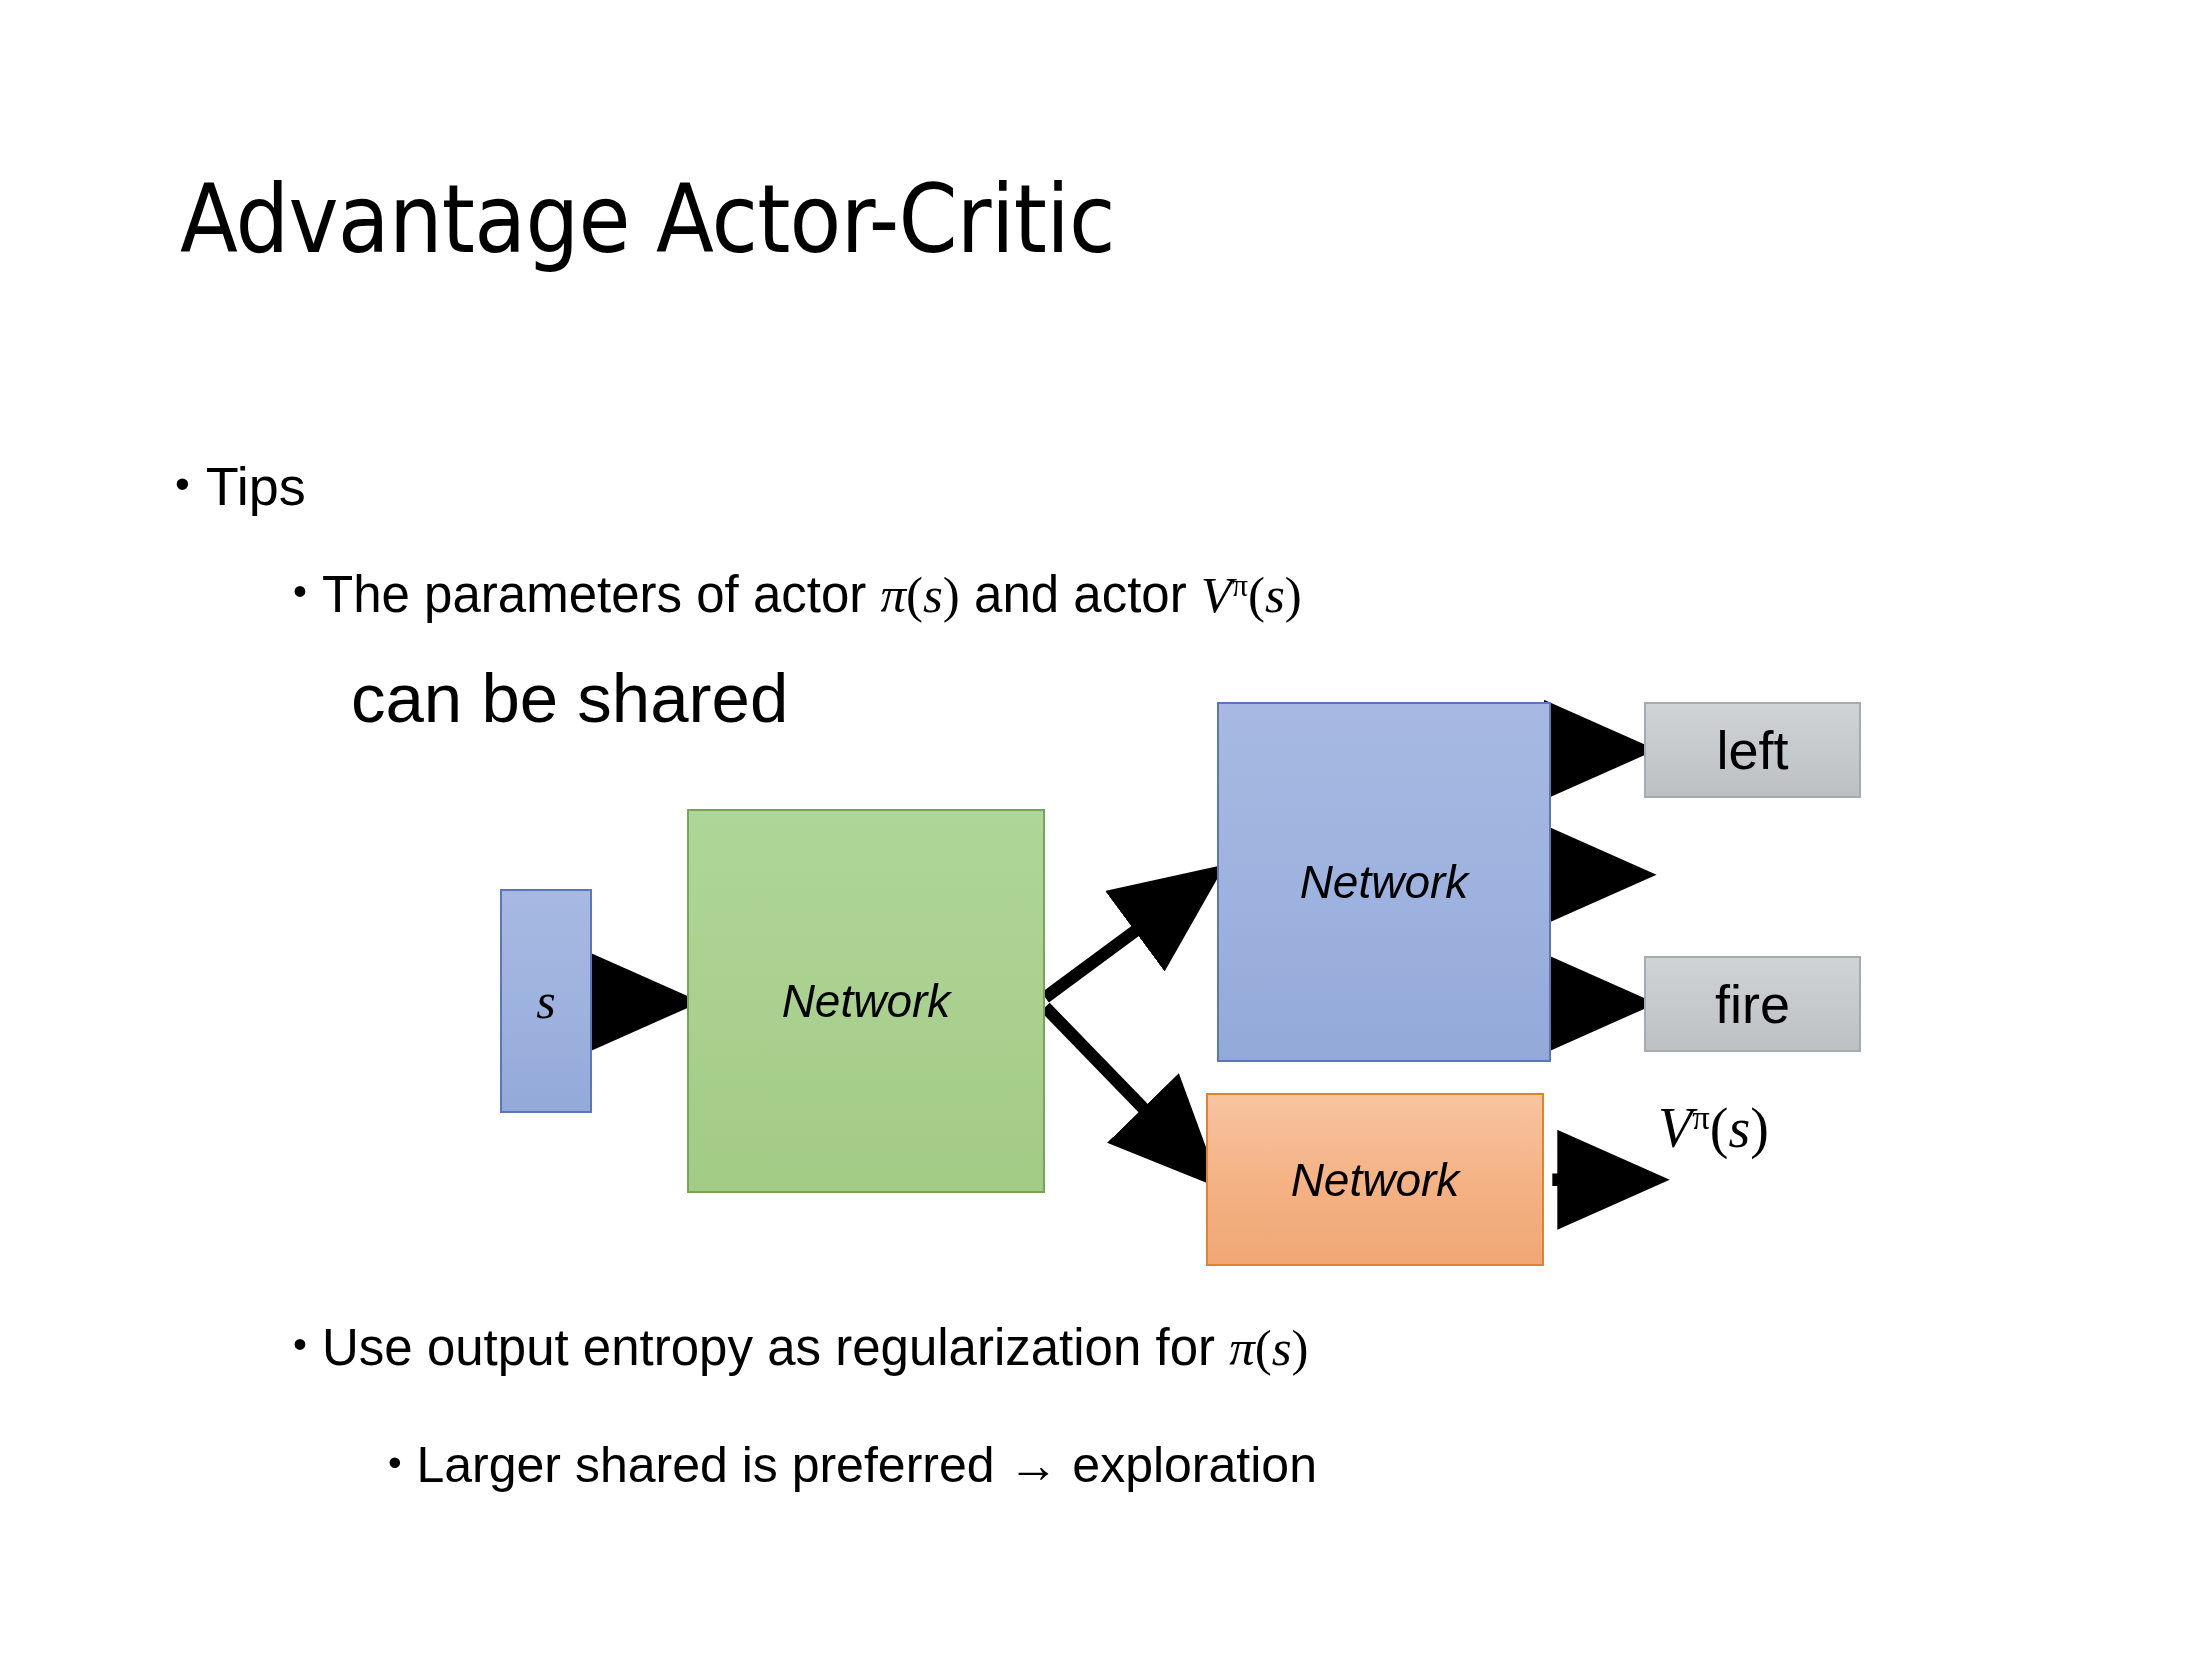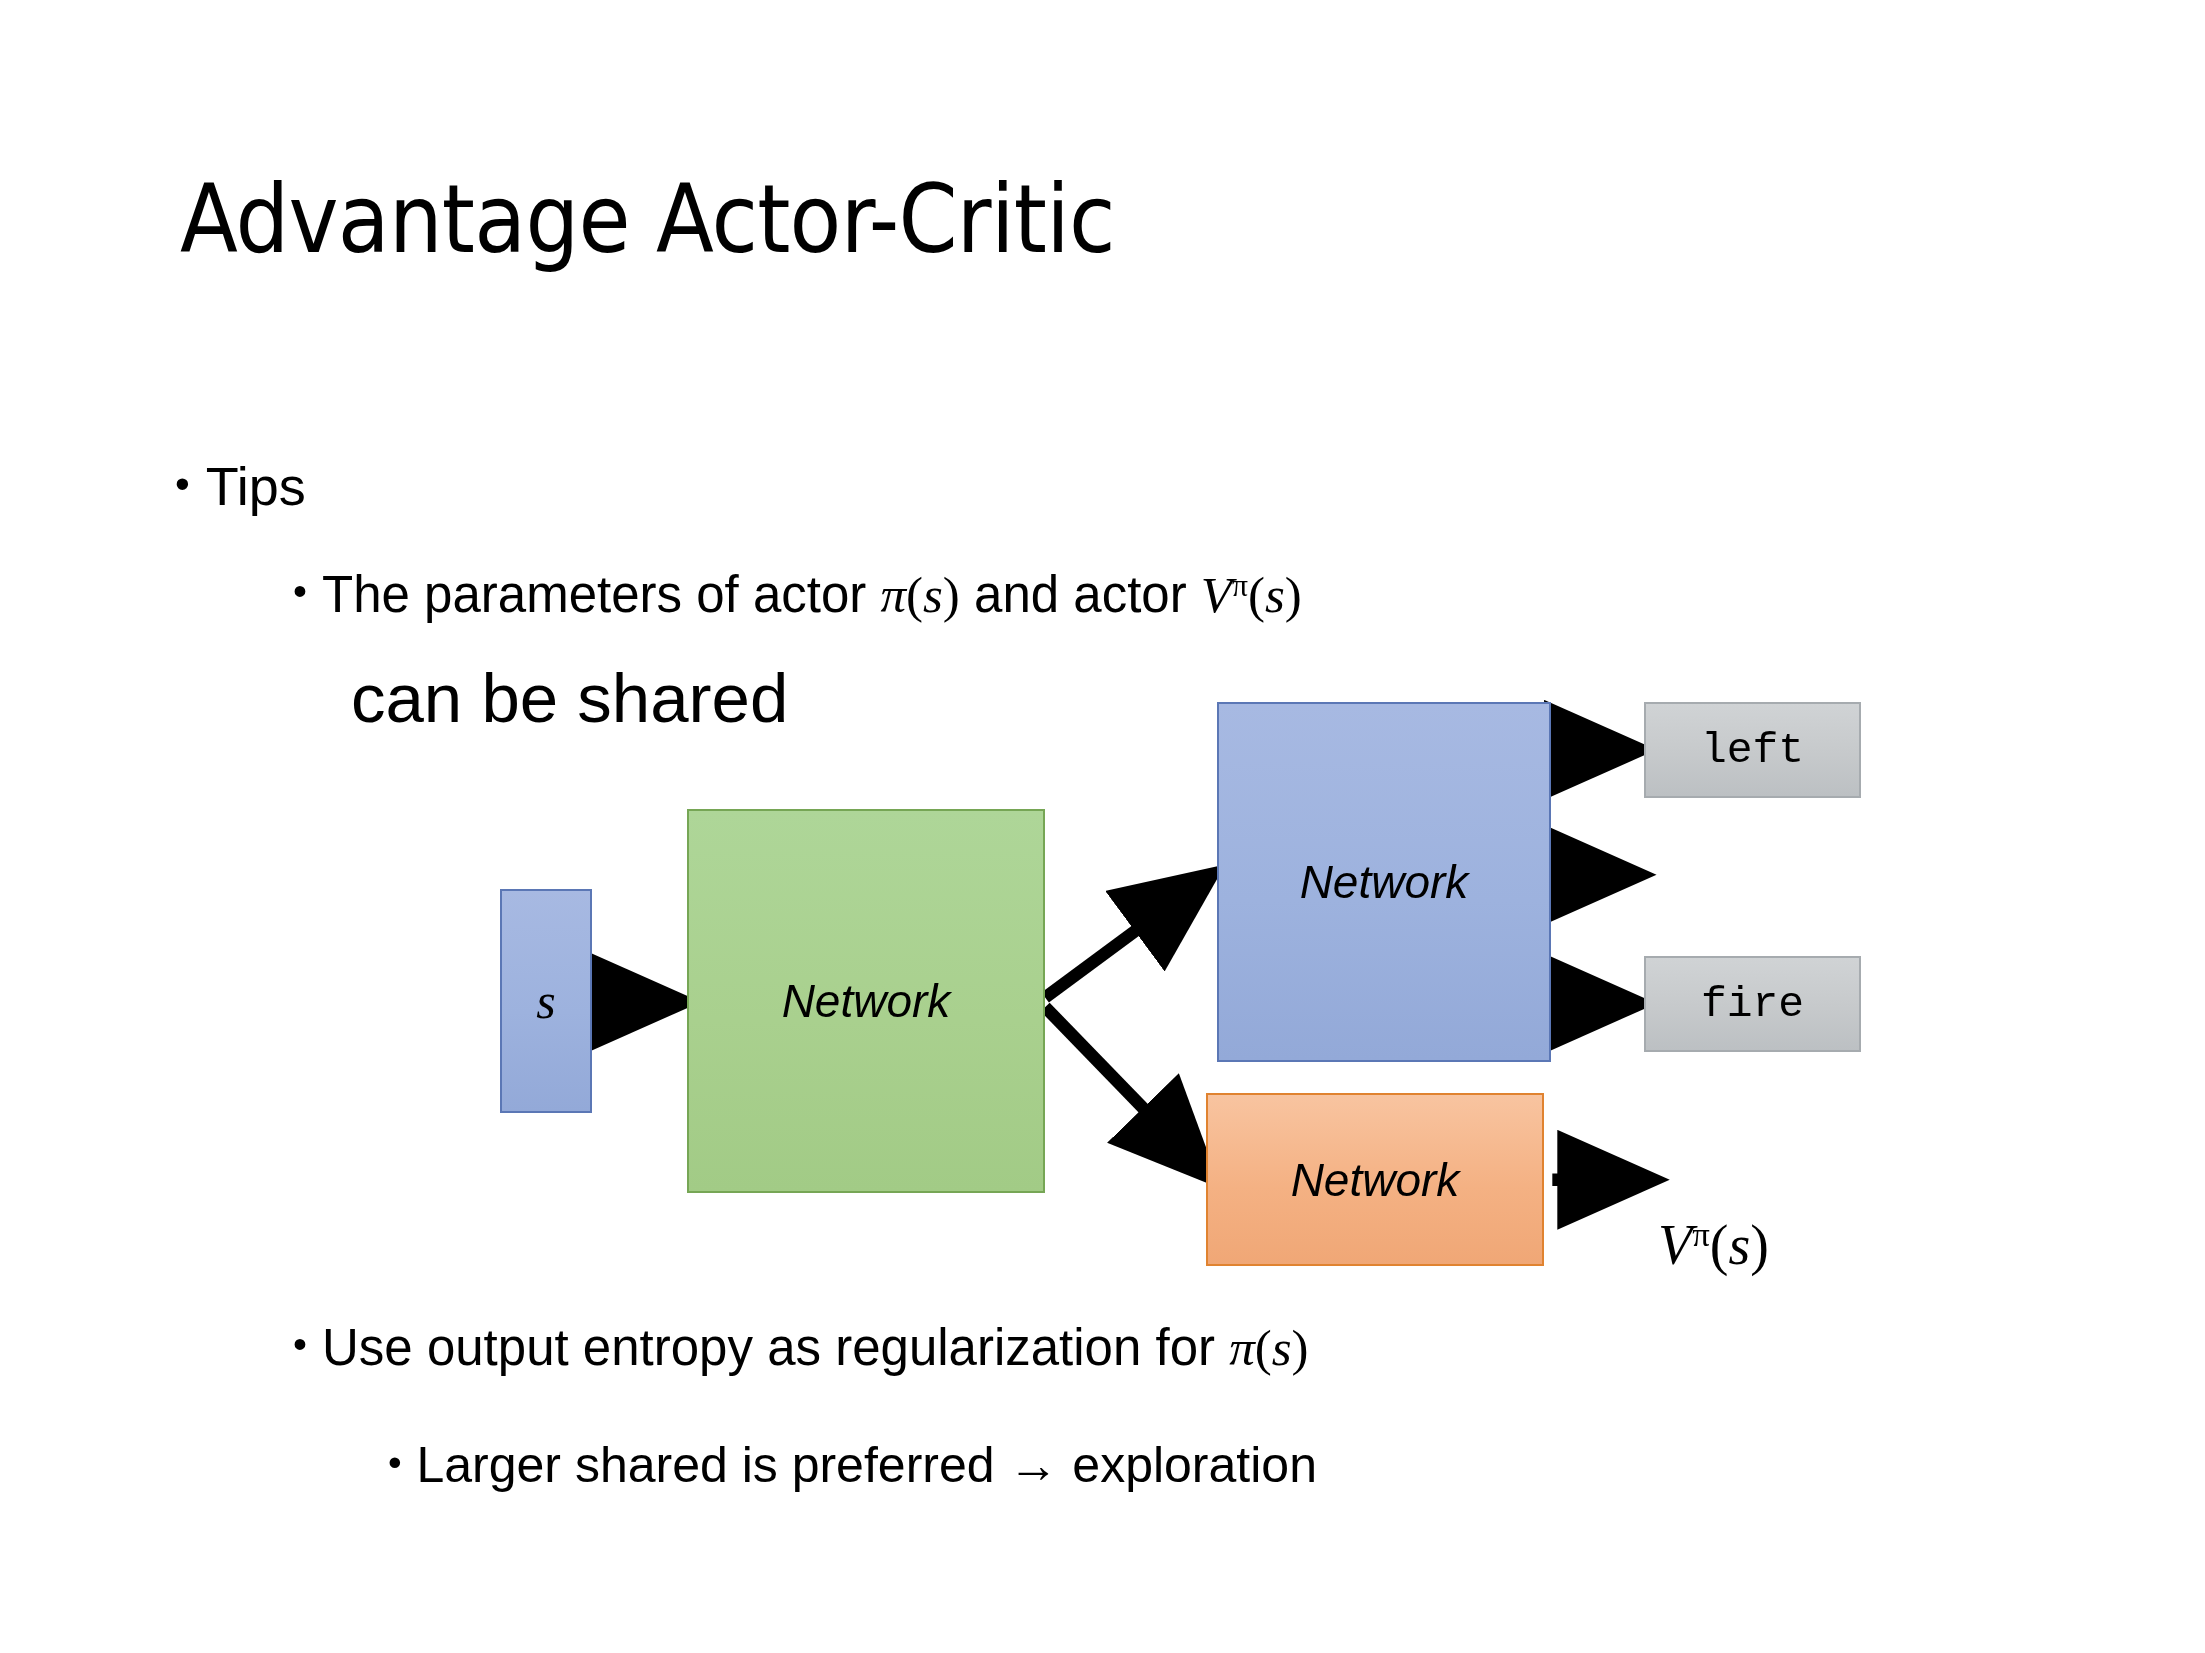--- a/index.html
+++ b/index.html
@@ -137,32 +137,32 @@
     border: 2.2px solid #e08330;
   }
 
   .node-action {
     width: 217px; height: 96px;
     background: linear-gradient(180deg, #d0d3d5 0%, #c6c9cb 55%, #bcc0c3 100%);
     border: 2.2px solid #a6abaf;
     left: 1644px;
   }
   .node-action .node-label {
-    font-family: Liberation Mono, monospace;
+    font-family: Liberation Sans, sans-serif;
     font-style: normal;
-    font-size: 43px;
+    font-size: 54px;
   }
   #node-left  { top: 702px;  }
   #node-right { top: 827px; }
   #node-fire  { top: 956px; }
 
   #label-value {
     position: absolute;
     left: 1658px;
-    top: 1213px;
+    top: 1096px;
     font-family: "Liberation Serif", "DejaVu Serif", serif;
     font-style: italic;
     font-size: 56px;
     white-space: nowrap;
   }
 </style>
 </head>
 <body>
 
 <div id="slide">

